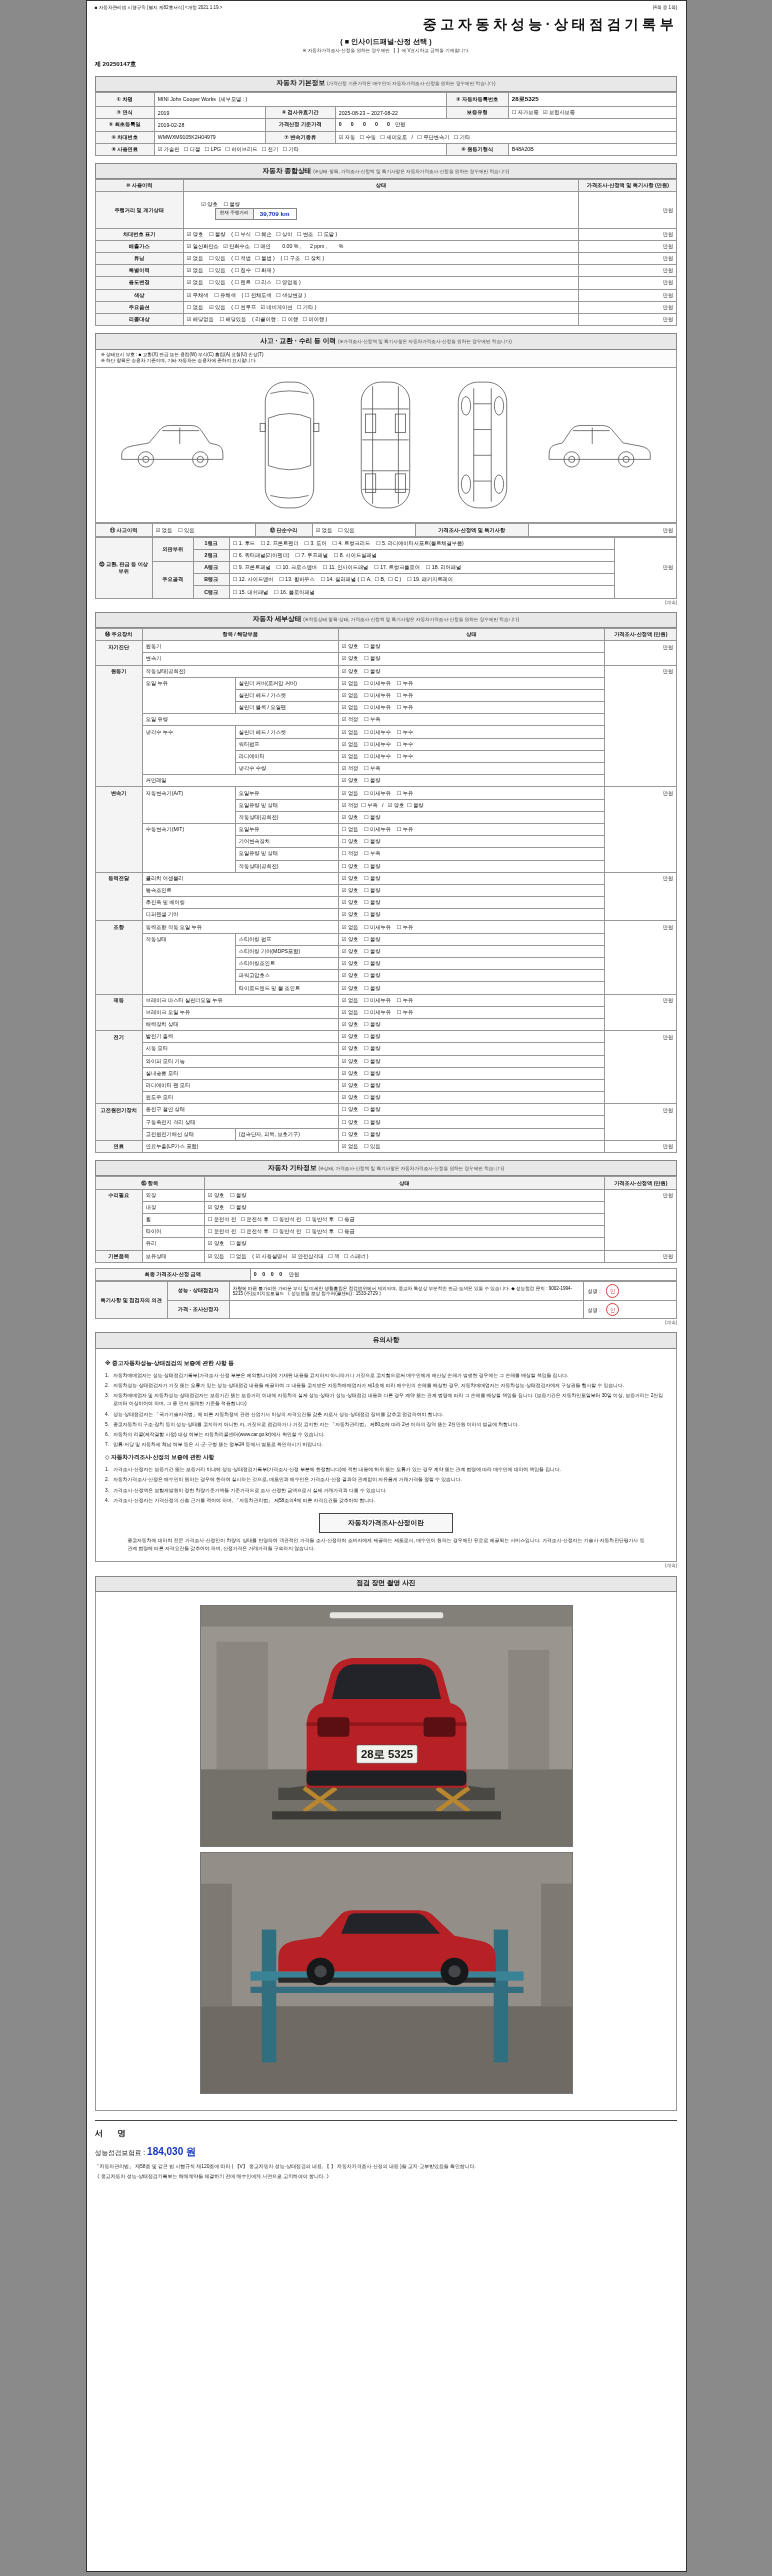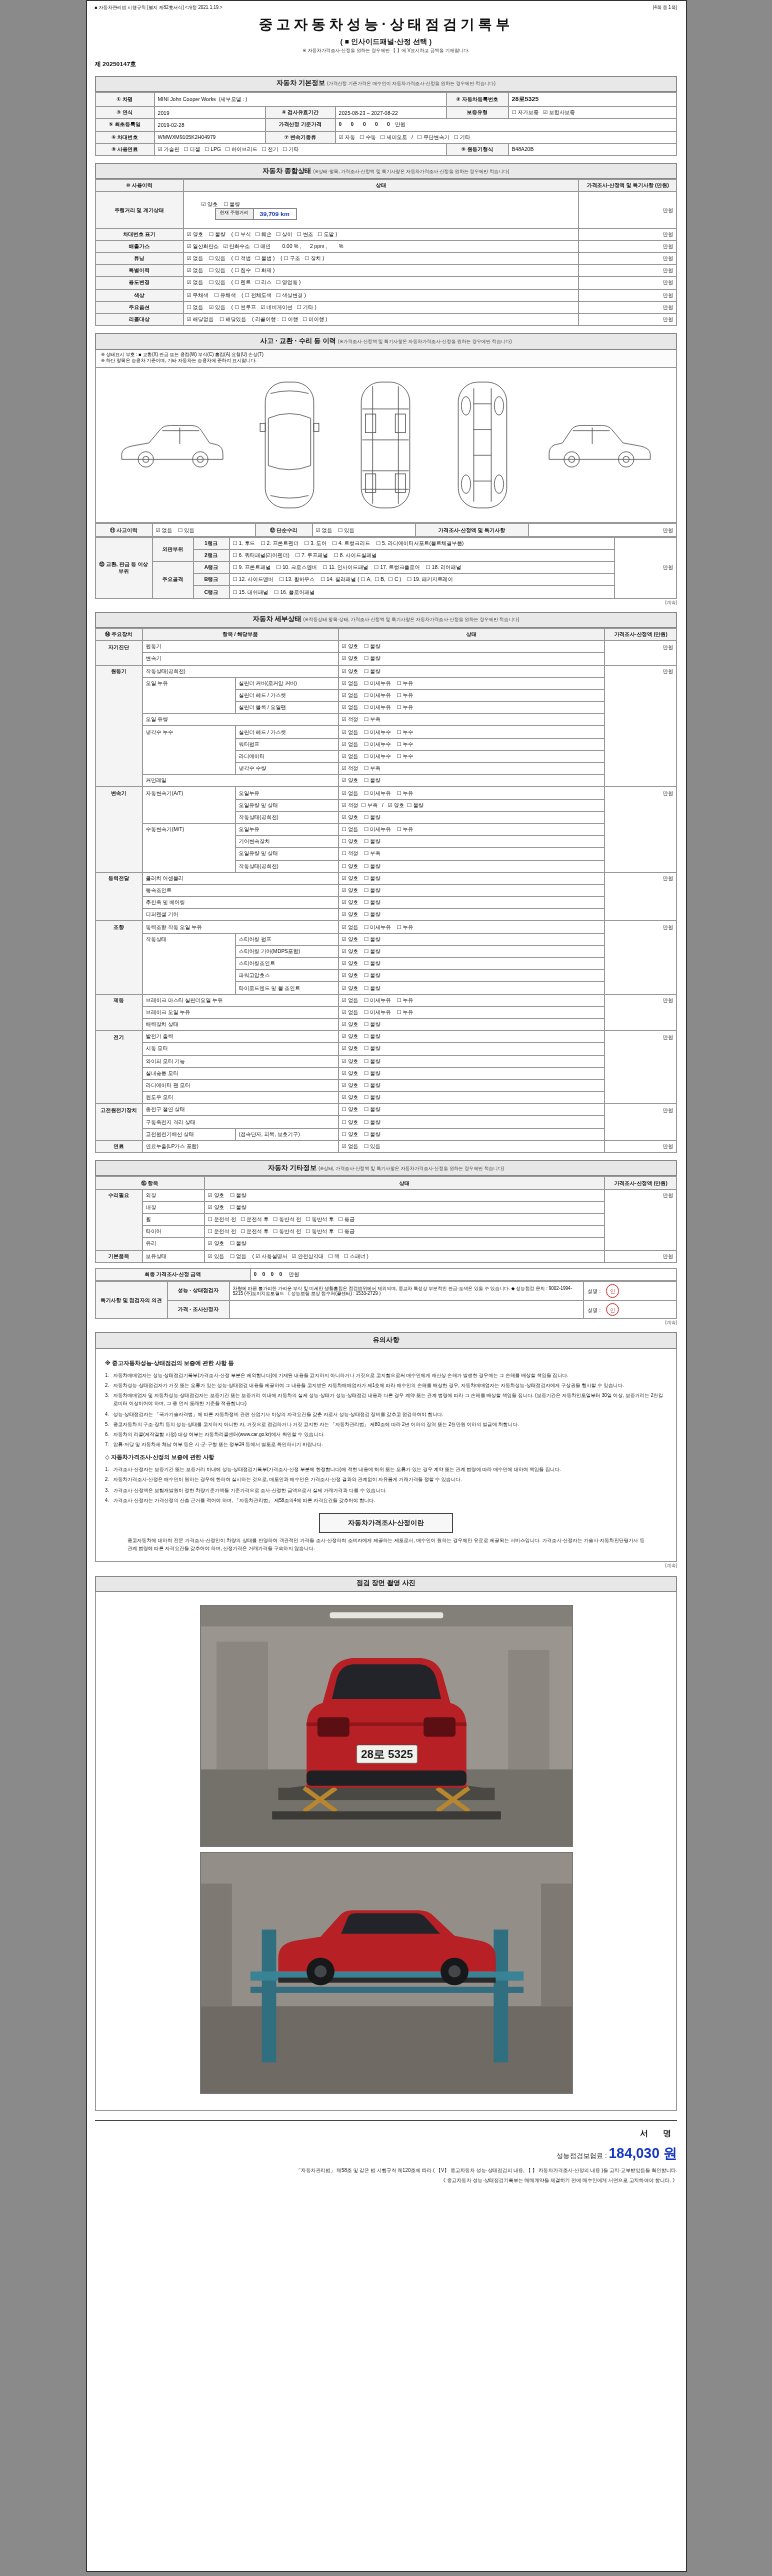--- a/index.html
+++ b/index.html
@@ -1,20 +1,20 @@
 <!DOCTYPE html>
 <html lang="ko" style="font-size:8.2px"><head>
 <meta charset="utf-8">
 <style>
   * { margin:0; padding:0; box-sizing:border-box; }
   html,body { background:#8a8a8a; }
   body { font-family:"Liberation Sans","DejaVu Sans",sans-serif; color:#111; }
   .page { width:601px; margin:0 auto; background:#fff; border:0.5px solid #333; padding:4.1px 8.2px 12.4px; min-height:2572px; }
   .topline { display:flex; justify-content:space-between; font-size:4.6px; color:#222; }
-  .title { text-align:center; font-size:14px; font-weight:bold; letter-spacing:3.6px; margin-top:6.2px; }
+  .title { text-align:right; font-size:14px; font-weight:bold; letter-spacing:3.6px; margin-top:6.2px; }
   .subtitle { text-align:center; font-size:7.2px; font-weight:bold; margin-top:2.6px; }
   .subnote { text-align:center; font-size:4.6px; color:#333; margin-top:1.5px; }
   .docno { font-size:6.2px; font-weight:bold; margin:6.2px 0 1px; }
   .secbar { background:#e8e8e8; border:0.5px solid #888; text-align:center; font-weight:bold; font-size:6.7px; padding:2.6px 0; margin-top:7.2px; }
   .secbar .note { font-weight:normal; font-size:4.6px; color:#444; }
   table.t { width:100%; border-collapse:collapse; font-size:5.2px; table-layout:fixed; }
   .t th, .t td { border:0.5px solid #999; padding:2.1px 3.1px; vertical-align:middle; text-align:left; }
   .t th { background:#f1f1f1; font-weight:bold; text-align:center; }
   td.lb { background:#f4f4f4; font-weight:bold; text-align:center; }
   td.kv, td.stc { white-space:pre-wrap; }
@@ -37,24 +37,24 @@
   .stamp { display:inline-block; min-width:13.4px; height:13.4px; border:1px solid #d04040; border-radius:50%; color:#d04040; text-align:center; line-height:12px; font-size:5.2px; margin-left:5.2px; }
   .noticebox { border:0.5px solid #999; border-top:0; padding:6.2px 9.3px 8.2px; font-size:4.8px; line-height:1.7; }
   .nh { font-size:5.7px; font-weight:bold; margin:4.1px 0 3.1px; }
   .nitem { display:flex; margin-bottom:2.1px; }
   .nitem .n { width:8.2px; flex:none; }
   .pricebox-title { display:block; width:134px; margin:8.2px auto 4.1px; border:0.8px solid #444; text-align:center; font-weight:bold; font-size:6.7px; padding:3.1px 0; background:#f7f7f7; }
   .pricebox-text { width:92%; margin:0 auto; text-align:justify; }
   .photowrap { border:0.5px solid #999; border-top:0; padding:8.2px 0 10.3px; }
   .photo { width:373px; height:242px; margin:5.2px auto; border:0.5px solid #777; background:#22c55e; }
   .photo svg { width:100%; height:100%; display:block; }
-  .signarea { margin-top:9.3px; border-top:1px solid #444; padding-top:7.2px; text-align:right; }
+  .signarea { margin-top:9.3px; border-top:1px solid #444; padding-top:7.2px; text-align:left; }
   .signtitle { font-size:8.2px; font-weight:bold; letter-spacing:6.2px; }
   .fee { margin-top:5.2px; font-size:6.7px; }
-  .fee .fv { color:#1536c0; font-weight:bold; font-size:14px; }
+  .fee .fv { color:#1536c0; font-weight:bold; font-size:10px; }
   .signline { font-size:4.9px; margin-top:4.1px; color:#222; }
 </style>
 </head>
 <body>
 
 <div class="page">
 
   <div class="topline">
     <span>■ 자동차관리법 시행규칙 [별지 제82호서식] &lt;개정 2021.1.19.&gt;</span>
     <span>(4쪽 중 1쪽)</span>

